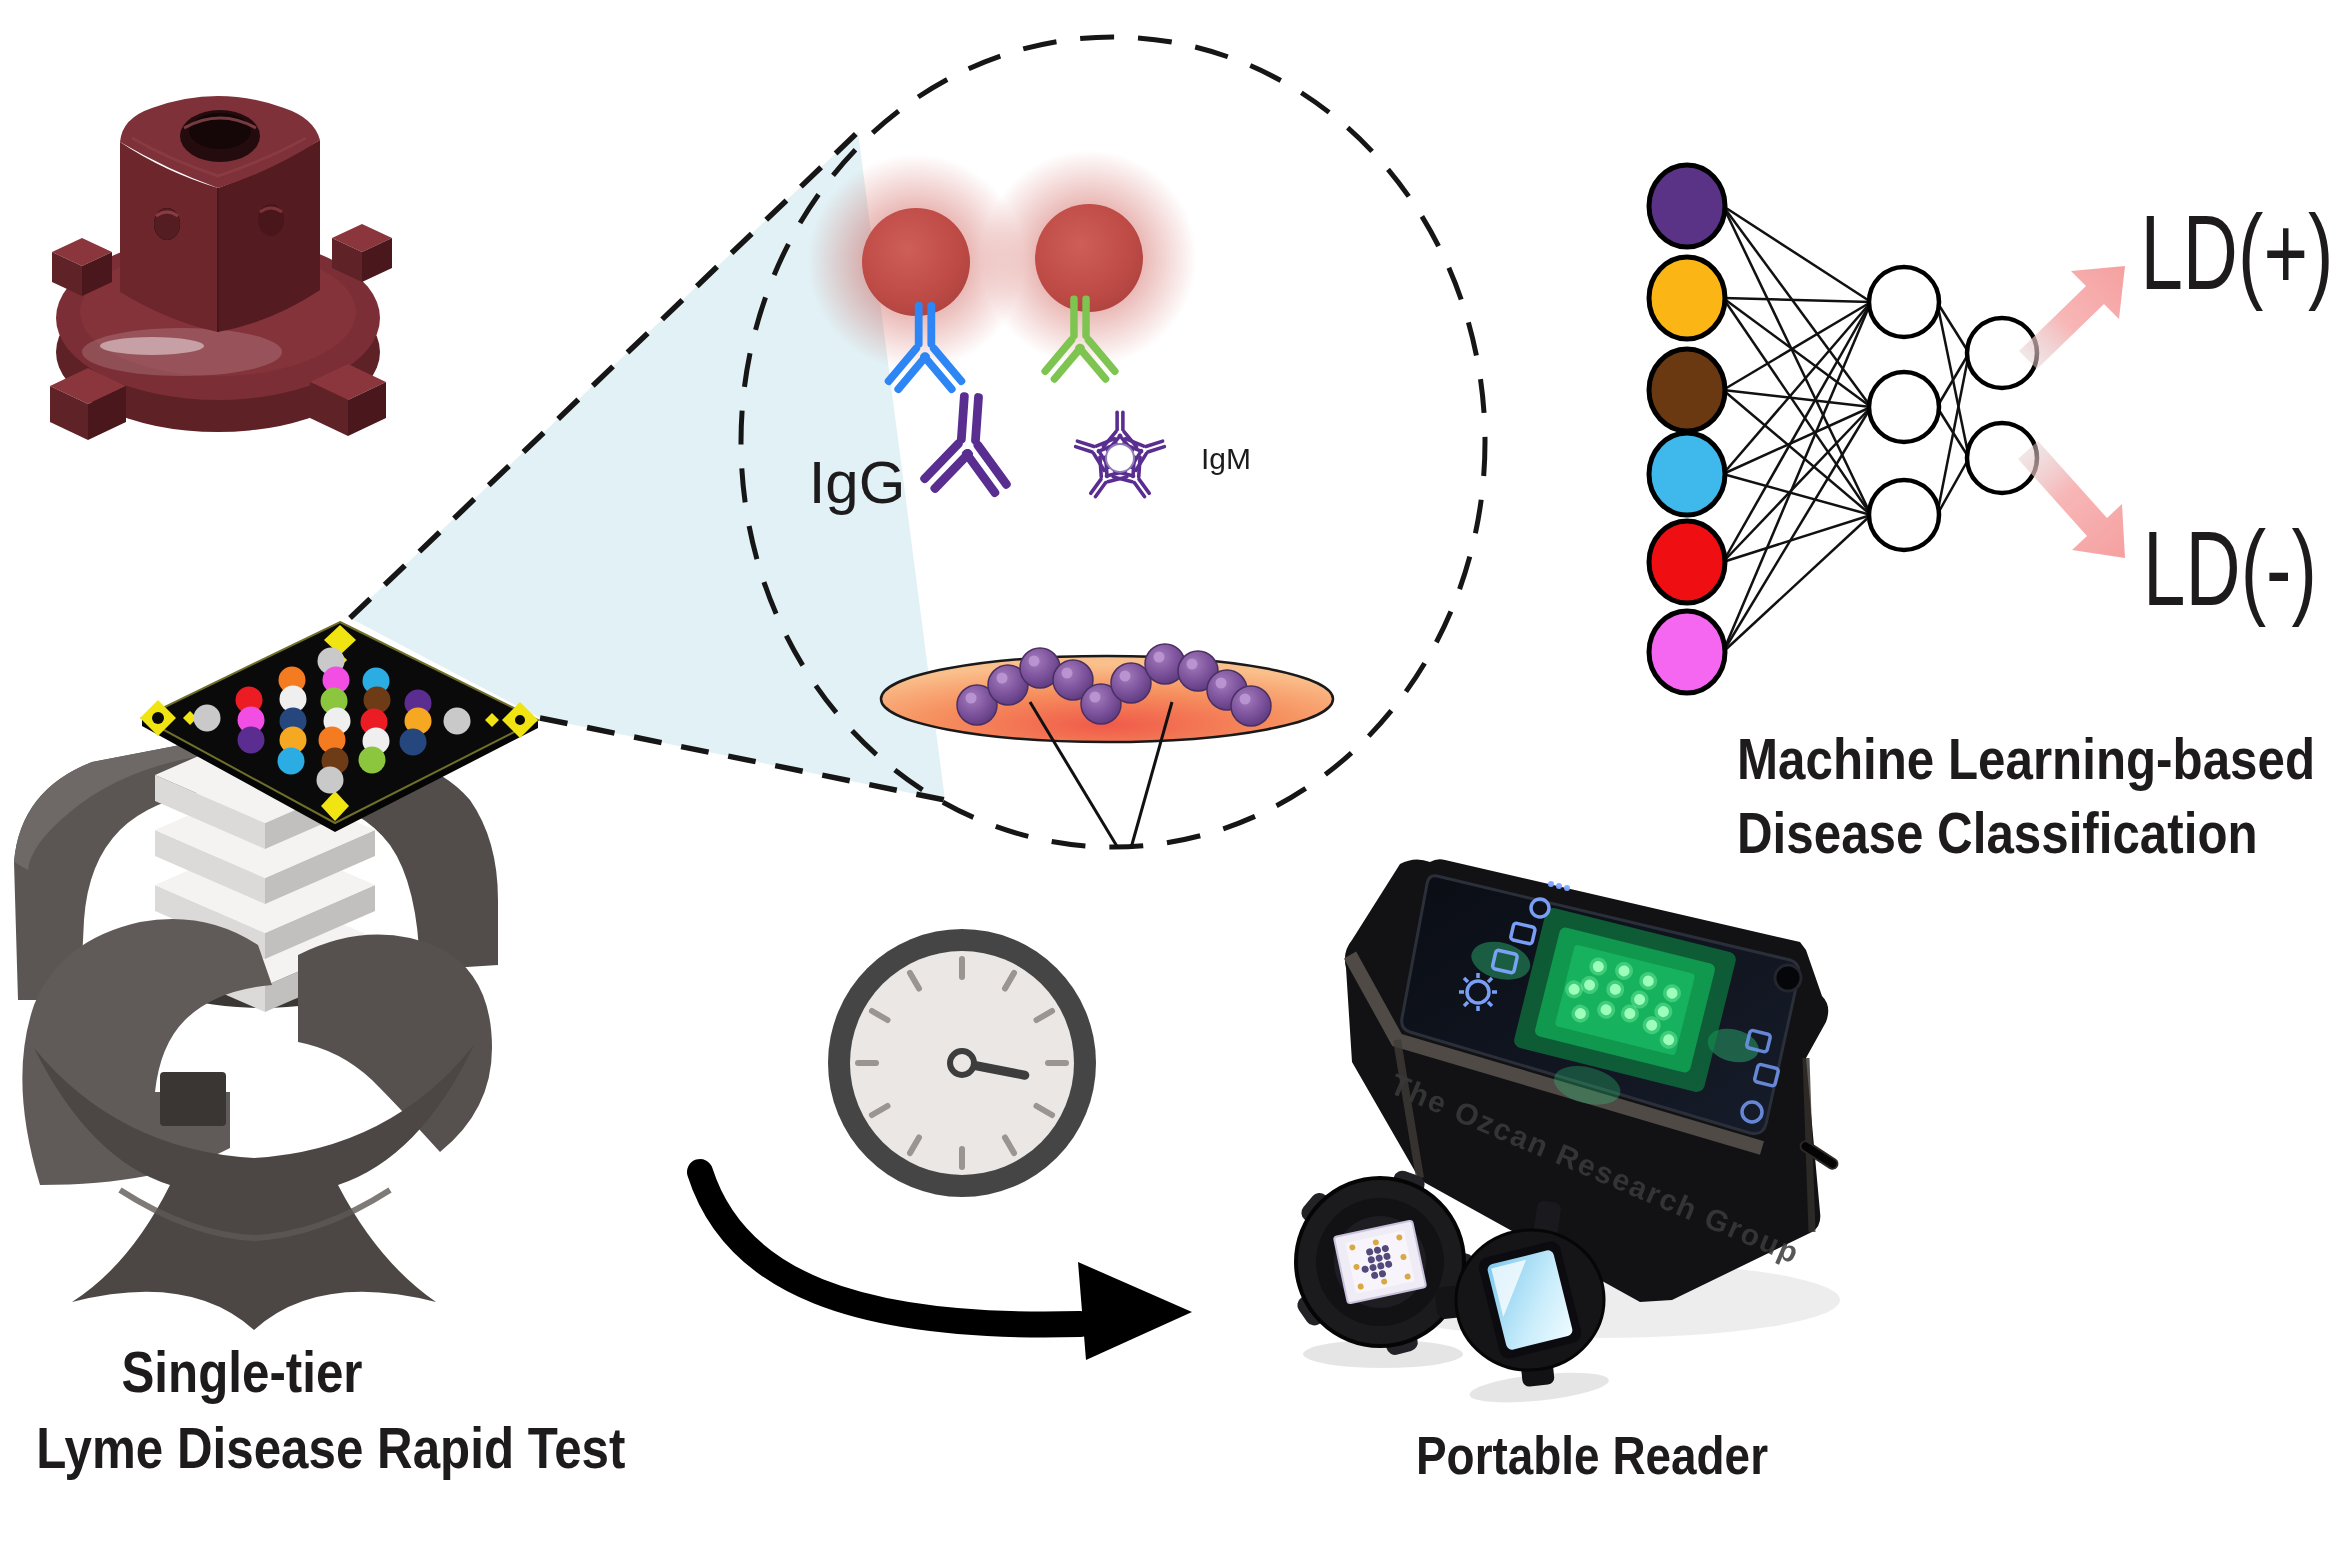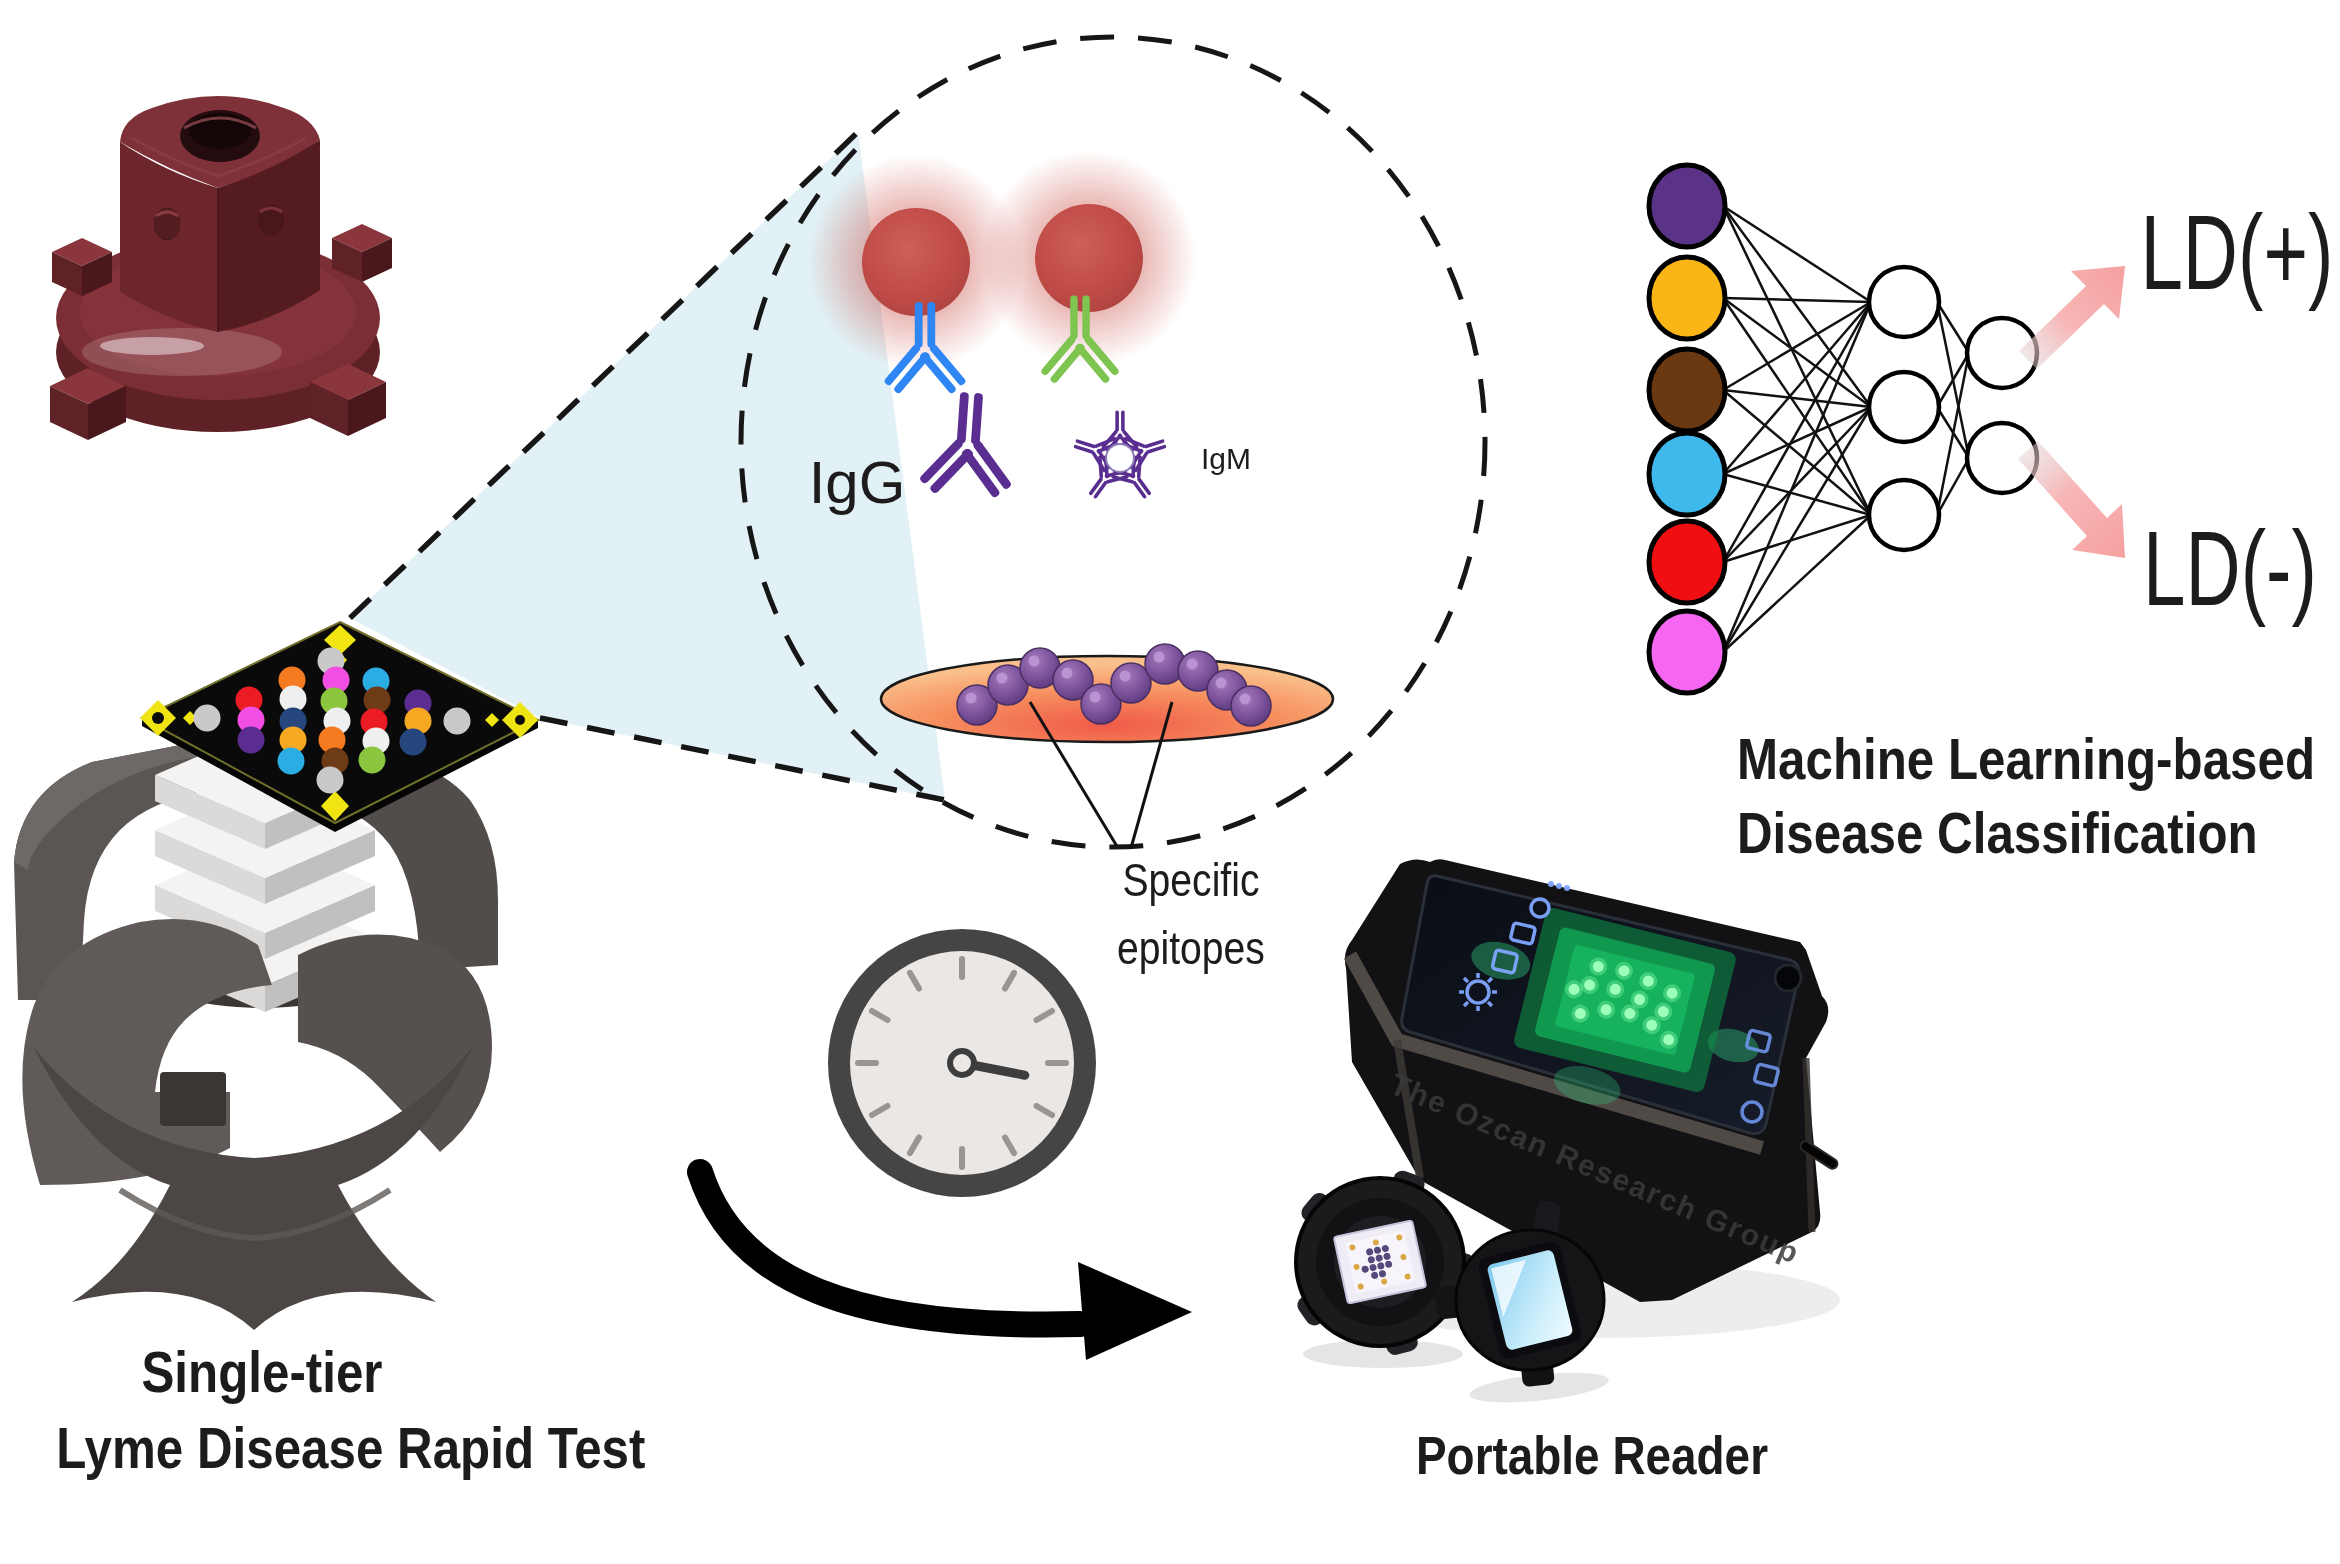--- a/index.html
+++ b/index.html
@@ -527,44 +527,38 @@
 
 
 <div class="lbl nowrap" style="left:792px;top:448px;width:130px;font-size:60px;">
   <span>IgG</span>
 </div>
 
 <div class="lbl nowrap" style="left:1161px;top:442px;width:130px;font-size:30px;">
   <span>IgM</span>
 </div>
 
-<div class="lbl" style="left:1041px;top:846px;width:300px;font-size:46px;line-height:68px;">
-  <div class="cond">
-        <div>Specific</div>
-  <div>epitopes</div>
-      </div>
-</div>
 
 
 <div class="lbl nowrap" style="left:2104px;top:192px;width:260px;font-size:106px;">
   <div class="cond2"><span>LD(+)</span></div>
 </div>
 
 <div class="lbl nowrap" style="left:2100px;top:508px;width:260px;font-size:106px;">
   <div class="cond2"><span>LD(-)</span></div>
 </div>
 
 <div class="lbl bold" style="left:1692px;top:722px;width:600px;font-size:58px;line-height:74px;text-align:center;">
   <div class="cond">
         <div class="nowrap">Machine Learning-based</div>
   <div class="nowrap">Disease Classification</div>
       </div>
 </div>
 
-<div class="lbl bold" style="left:0px;top:1334px;width:484px;font-size:58px;line-height:76px;padding-left:20px;">
+<div class="lbl bold" style="left:0px;top:1334px;width:484px;font-size:58px;line-height:76px;">
   <div class="cond">
         <div class="nowrap">Single-tier</div>
   <div class="nowrap">Lyme Disease Rapid Test</div>
       </div>
 </div>
 
 <div class="lbl bold nowrap" style="left:1382px;top:1424px;width:420px;font-size:54px;">
   <div class="cond"><span>Portable Reader</span></div>
 </div>
 

